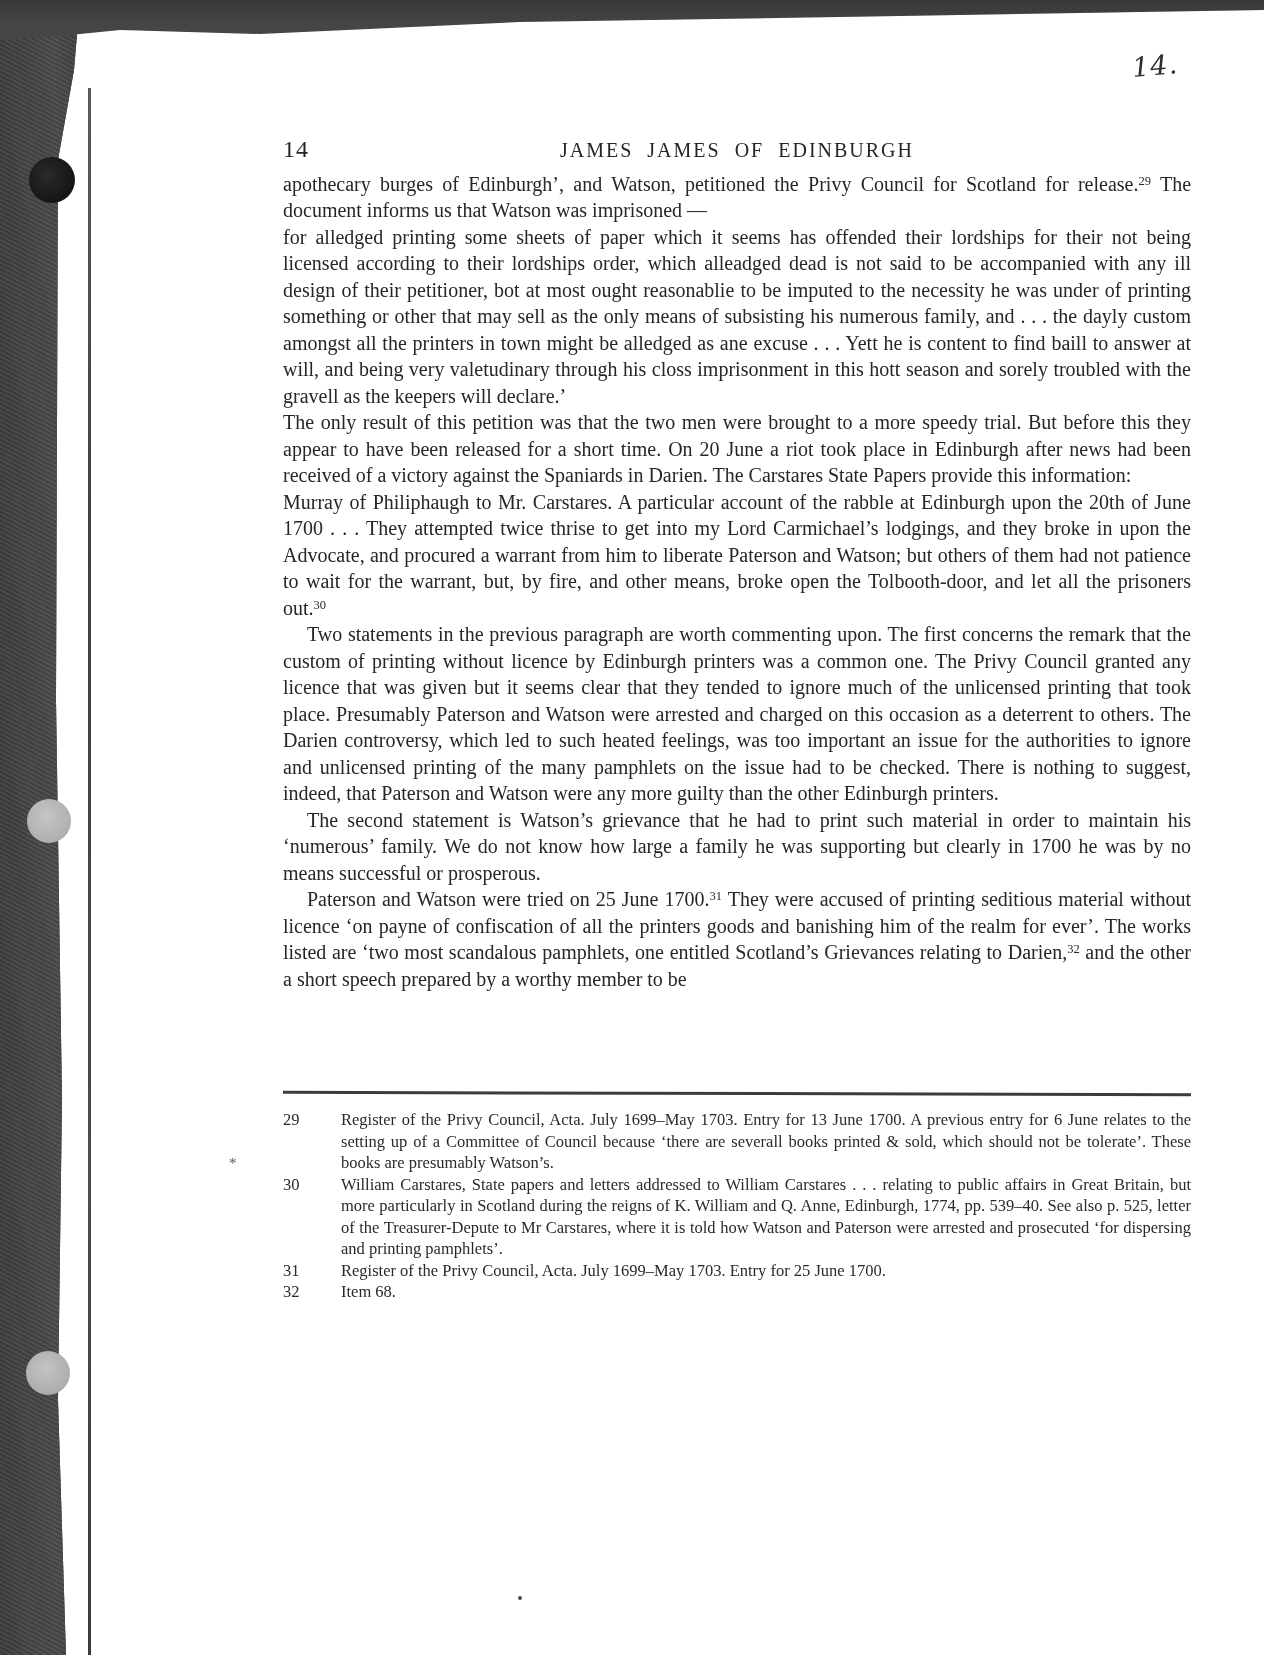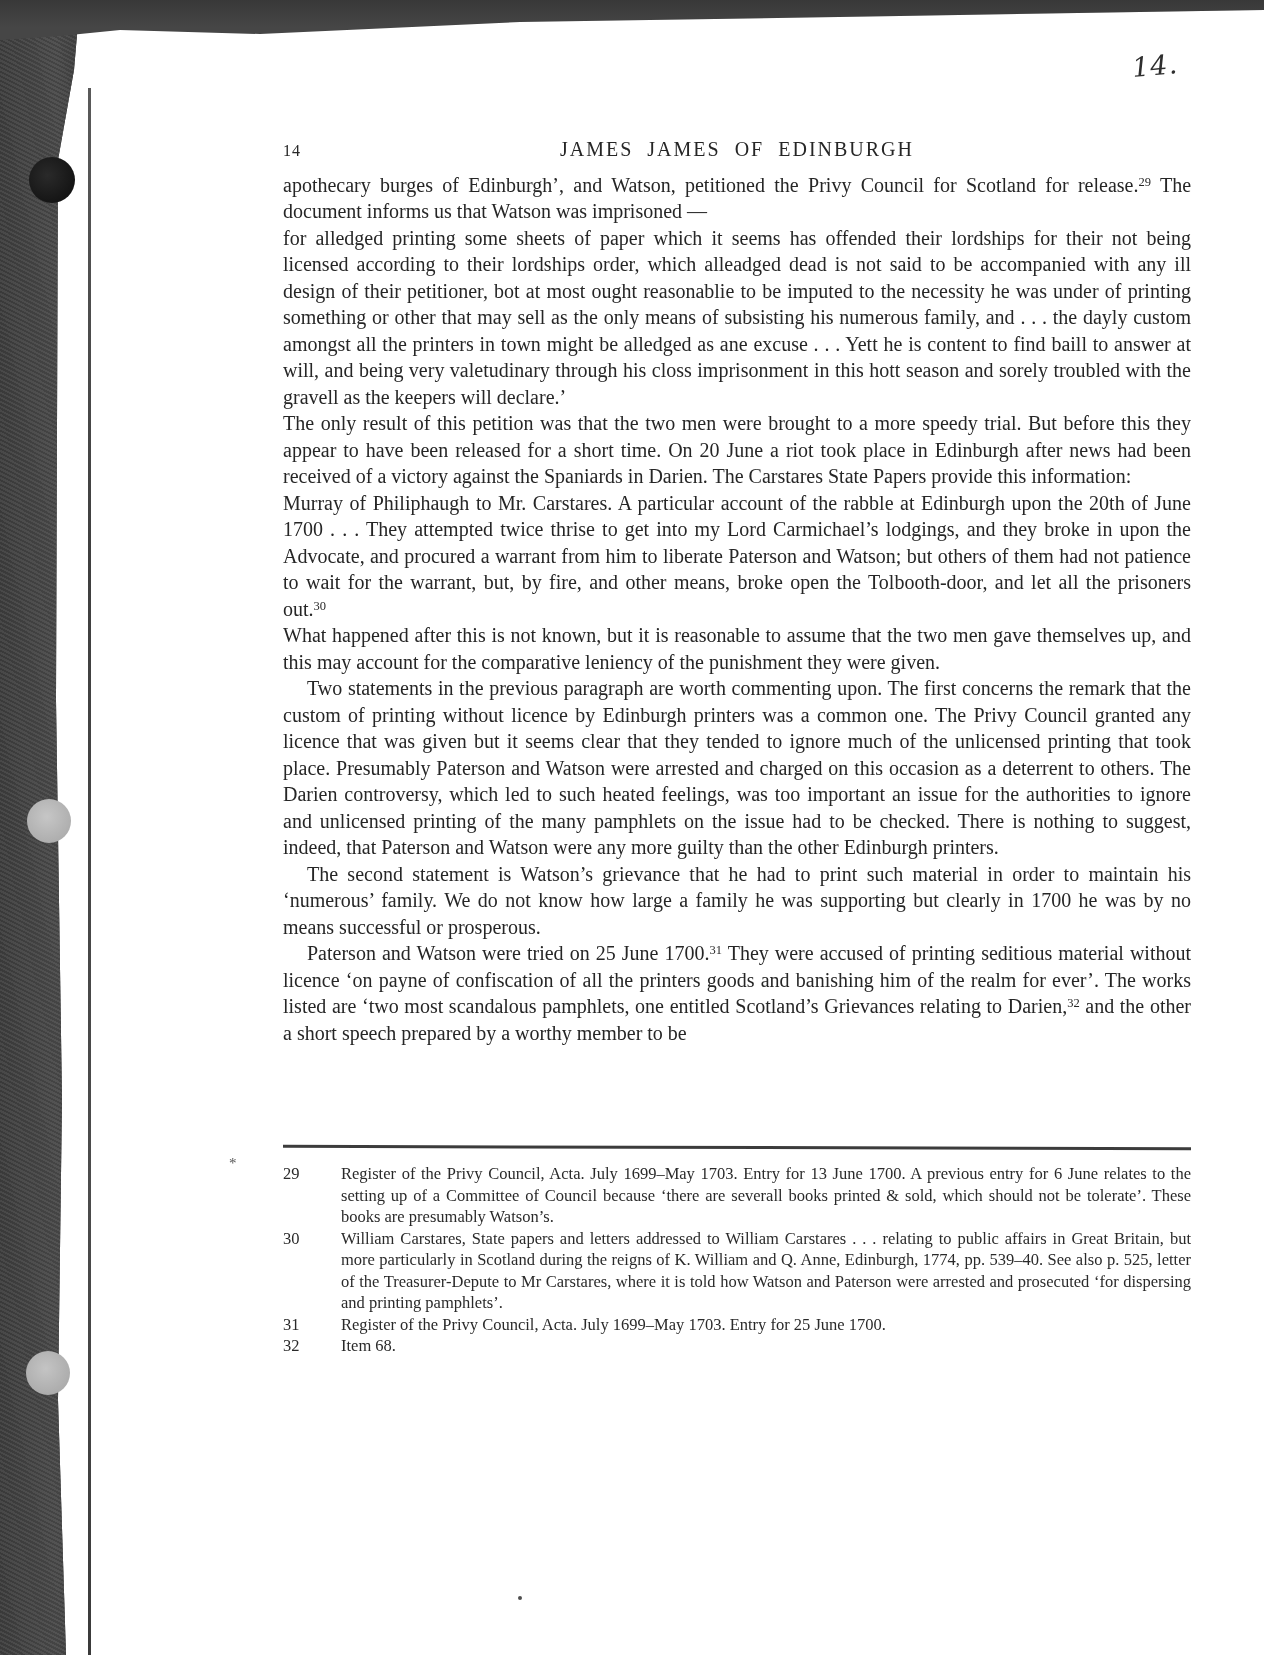--- a/index.html
+++ b/index.html
@@ -49,21 +49,21 @@
     font-family:"DejaVu Serif", serif;font-style:italic;
     font-size:27px;color:#2e2e2e;transform:rotate(-5deg);
     letter-spacing:1px;
   }
   
   .content{
     position:absolute;left:283px;top:136px;width:908px;z-index:1;
     color:#262626;font-size:20px;line-height:26.5px;
   }
   .header-row{display:flex;align-items:baseline;margin-bottom:7px;}
-  .folio{width:120px;font-size:16px;letter-spacing:1px;}
+  .folio{width:120px;font-size:24px;letter-spacing:1px;}
   .running-title{
     flex:1;text-align:center;font-size:20px;
     letter-spacing:2px;word-spacing:7px;padding-right:120px;
   }
   p.body-para{margin:0;text-align:justify;}
   p.indent{text-indent:24px;}
   .blockquote{margin:0 0 0 72px;text-align:justify;}
   sup{font-size:12.5px;line-height:0;vertical-align:6px;letter-spacing:0;}
   .it{}
   
@@ -107,21 +107,20 @@
   </div>
 
   <p class="body-para"><span>apothecary burges of Edinburgh’, and Watson, petitioned the Privy Council for Scotland for release.</span><sup>29</sup><span> The document informs us that Watson was imprisoned —</span></p>
 
   <p class="body-para blockquote">for alledged printing some sheets of paper which it seems has offended their lordships for their not being licensed according to their lordships order, which alleadged dead is not said to be accompanied with any ill design of their petitioner, bot at most ought reasonablie to be imputed to the necessity he was under of printing something or other that may sell as the only means of subsisting his numerous family, and . . . the dayly custom amongst all the printers in town might be alledged as ane excuse . . . Yett he is content to find baill to answer at will, and being very valetudinary through his closs imprisonment in this hott season and sorely troubled with the gravell as the keepers will declare.’</p>
 
   <p class="body-para"><span>The only result of this petition was that the two men were brought to a more speedy trial. But before this they appear to have been released for a short time. On 20 June a riot took place in Edinburgh after news had been received of a victory against the Spaniards in Darien. The Carstares </span><span class="it">State Papers</span><span> provide this information:</span></p>
 
   <p class="body-para blockquote"><span>Murray of Philiphaugh to Mr. Carstares. A particular account of the rabble at Edinburgh upon the 20th of June 1700 . . . They attempted twice thrise to get into my Lord Carmichael’s lodgings, and they broke in upon the Advocate, and procured a warrant from him to liberate Paterson and Watson; but others of them had not patience to wait for the warrant, but, by fire, and other means, broke open the Tolbooth-door, and let all the prisoners out.</span><sup>30</sup></p>
 
-  <p class="body-para">What happened after this is not known, but it is reasonable to assume that the two men gave themselves up, and this may account for the comparative leniency of the punishment they were given.</p>
 
   <p class="body-para indent">Two statements in the previous paragraph are worth commenting upon. The first concerns the remark that the custom of printing without licence by Edinburgh printers was a common one. The Privy Council granted any licence that was given but it seems clear that they tended to ignore much of the unlicensed printing that took place. Presumably Paterson and Watson were arrested and charged on this occasion as a deterrent to others. The Darien controversy, which led to such heated feelings, was too important an issue for the authorities to ignore and unlicensed printing of the many pamphlets on the issue had to be checked. There is nothing to suggest, indeed, that Paterson and Watson were any more guilty than the other Edinburgh printers.</p>
 
   <p class="body-para indent">The second statement is Watson’s grievance that he had to print such material in order to maintain his ‘numerous’ family. We do not know how large a family he was supporting but clearly in 1700 he was by no means successful or prosperous.</p>
 
   <p class="body-para indent"><span>Paterson and Watson were tried on 25 June 1700.</span><sup>31</sup><span> They were accused of printing seditious material without licence ‘on payne of confiscation of all the printers goods and banishing him of the realm for ever’. The works listed are ‘two most scandalous pamphlets, one entitled Scotland’s Grievances relating to Darien,</span><sup>32</sup><span> and the other a short speech prepared by a worthy member to be</span></p>
 
   <hr class="footnote-rule">
 
   <div class="footnotes">

